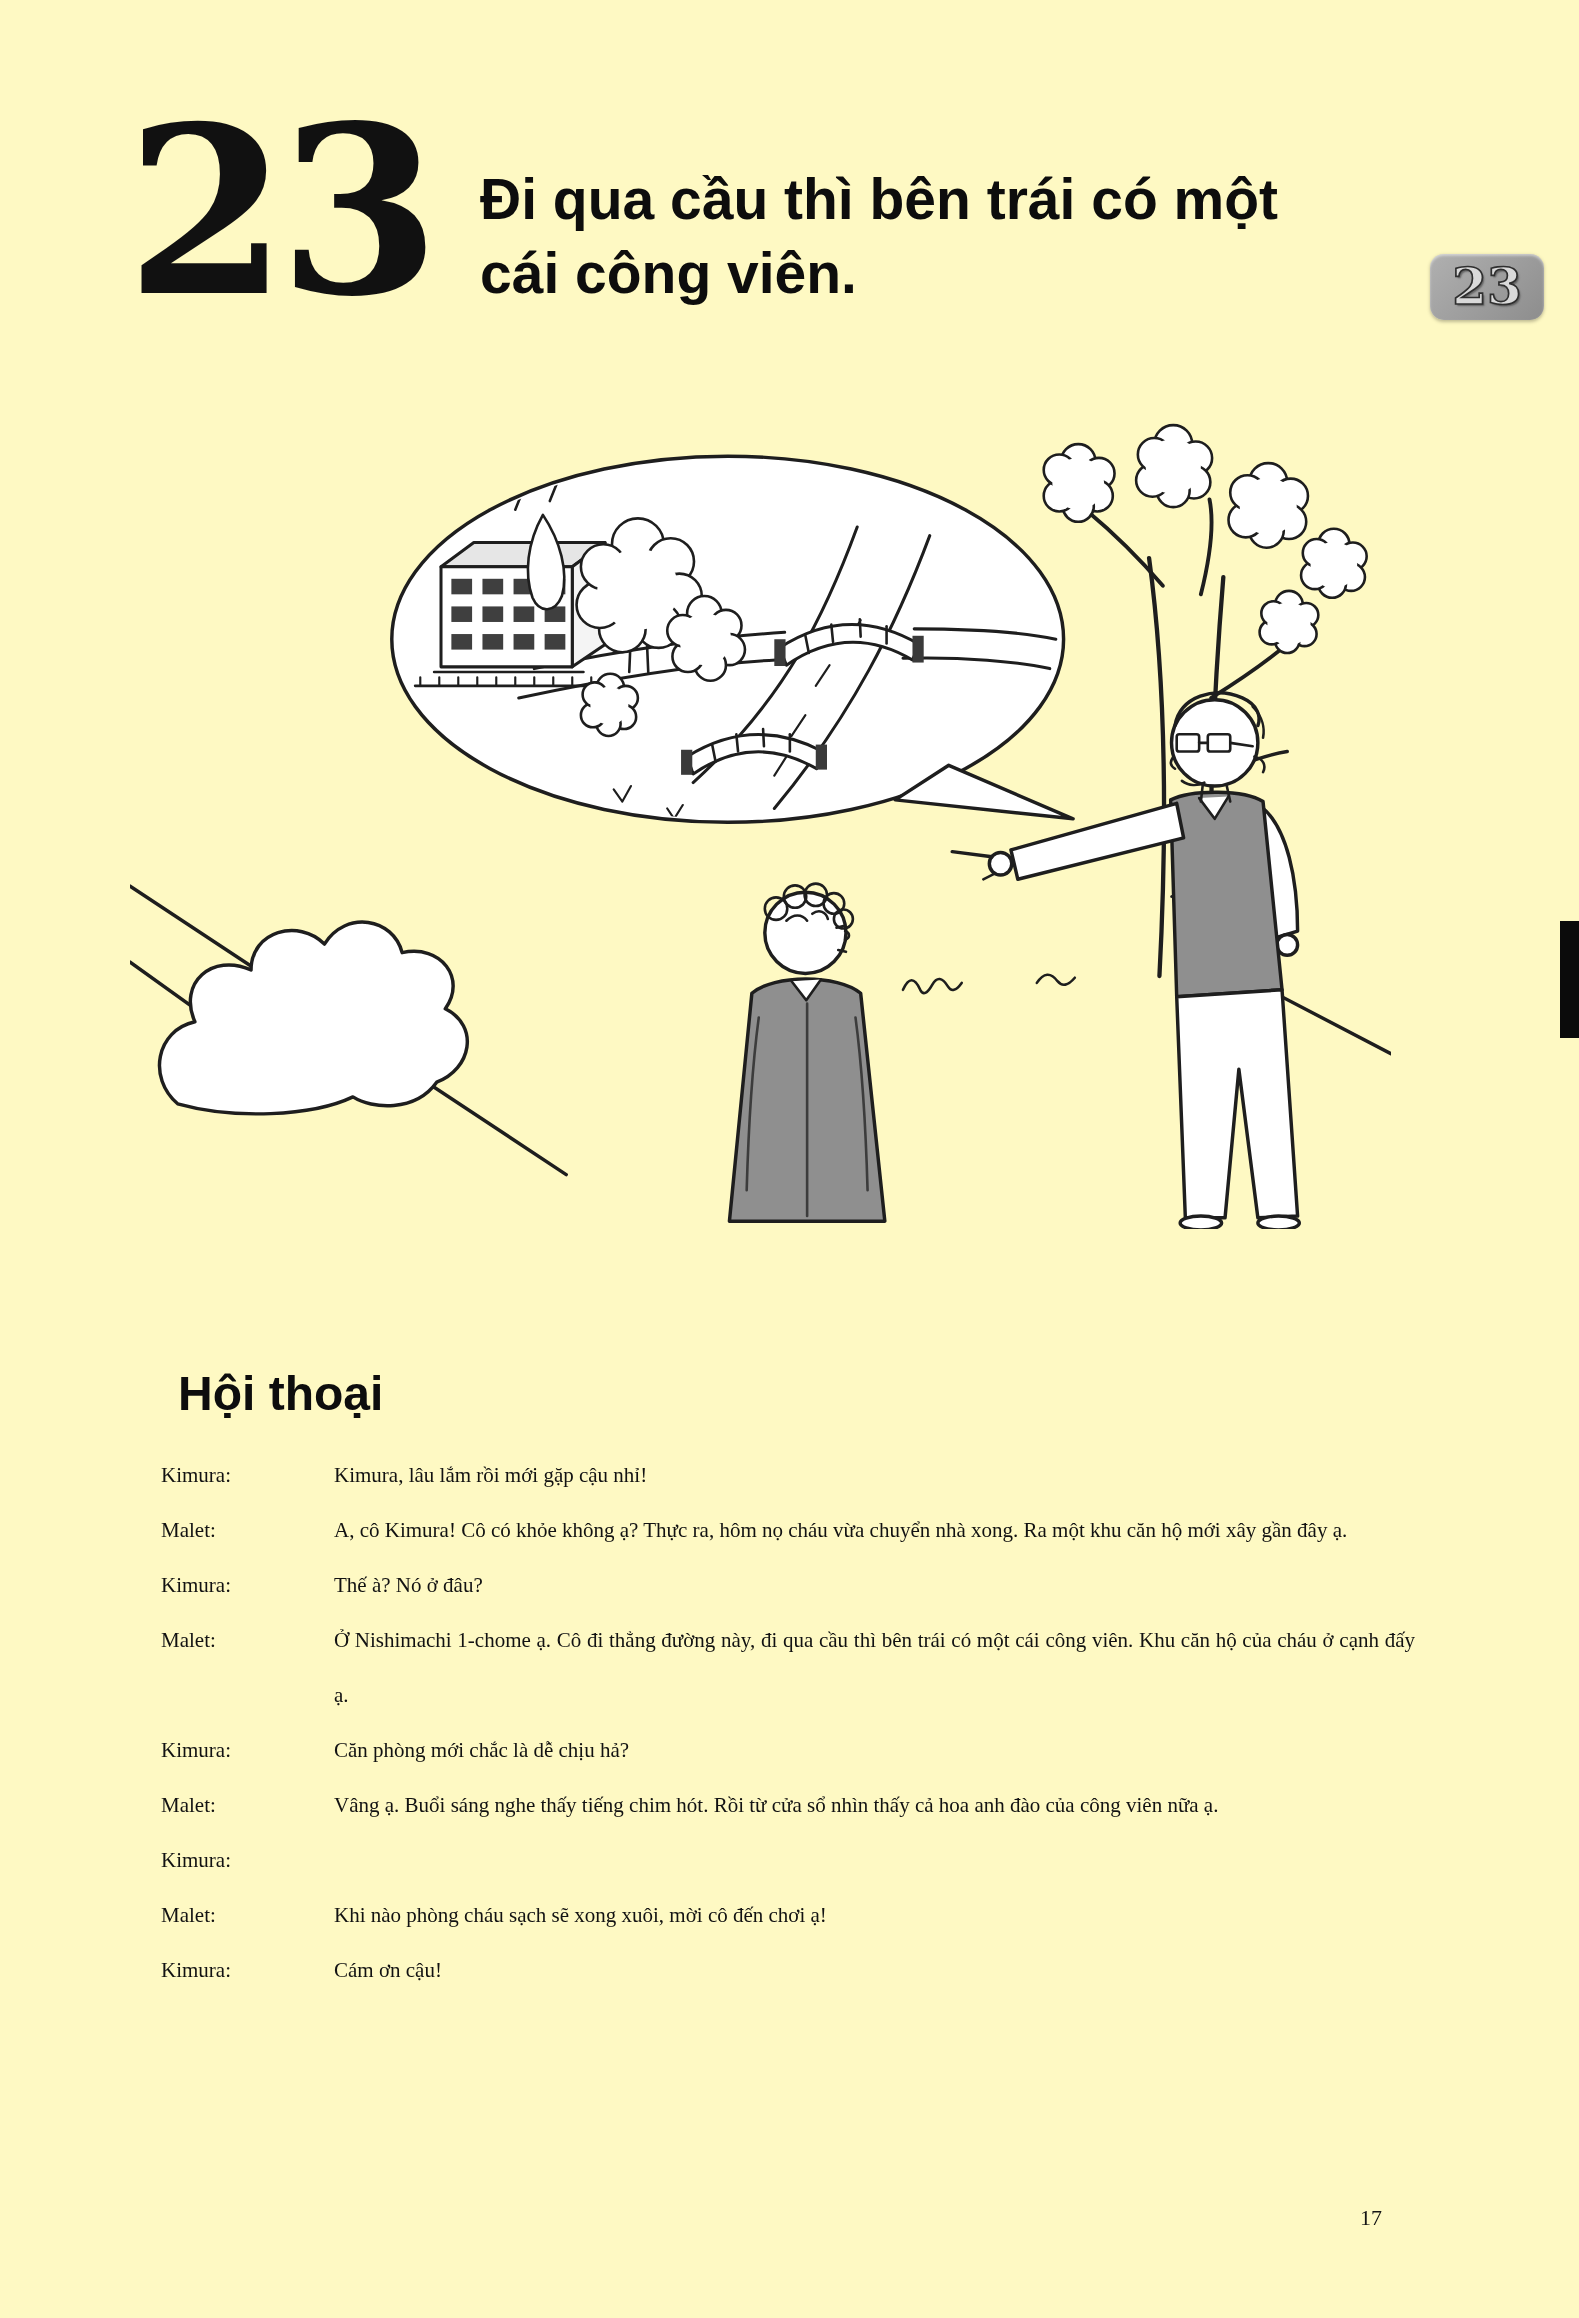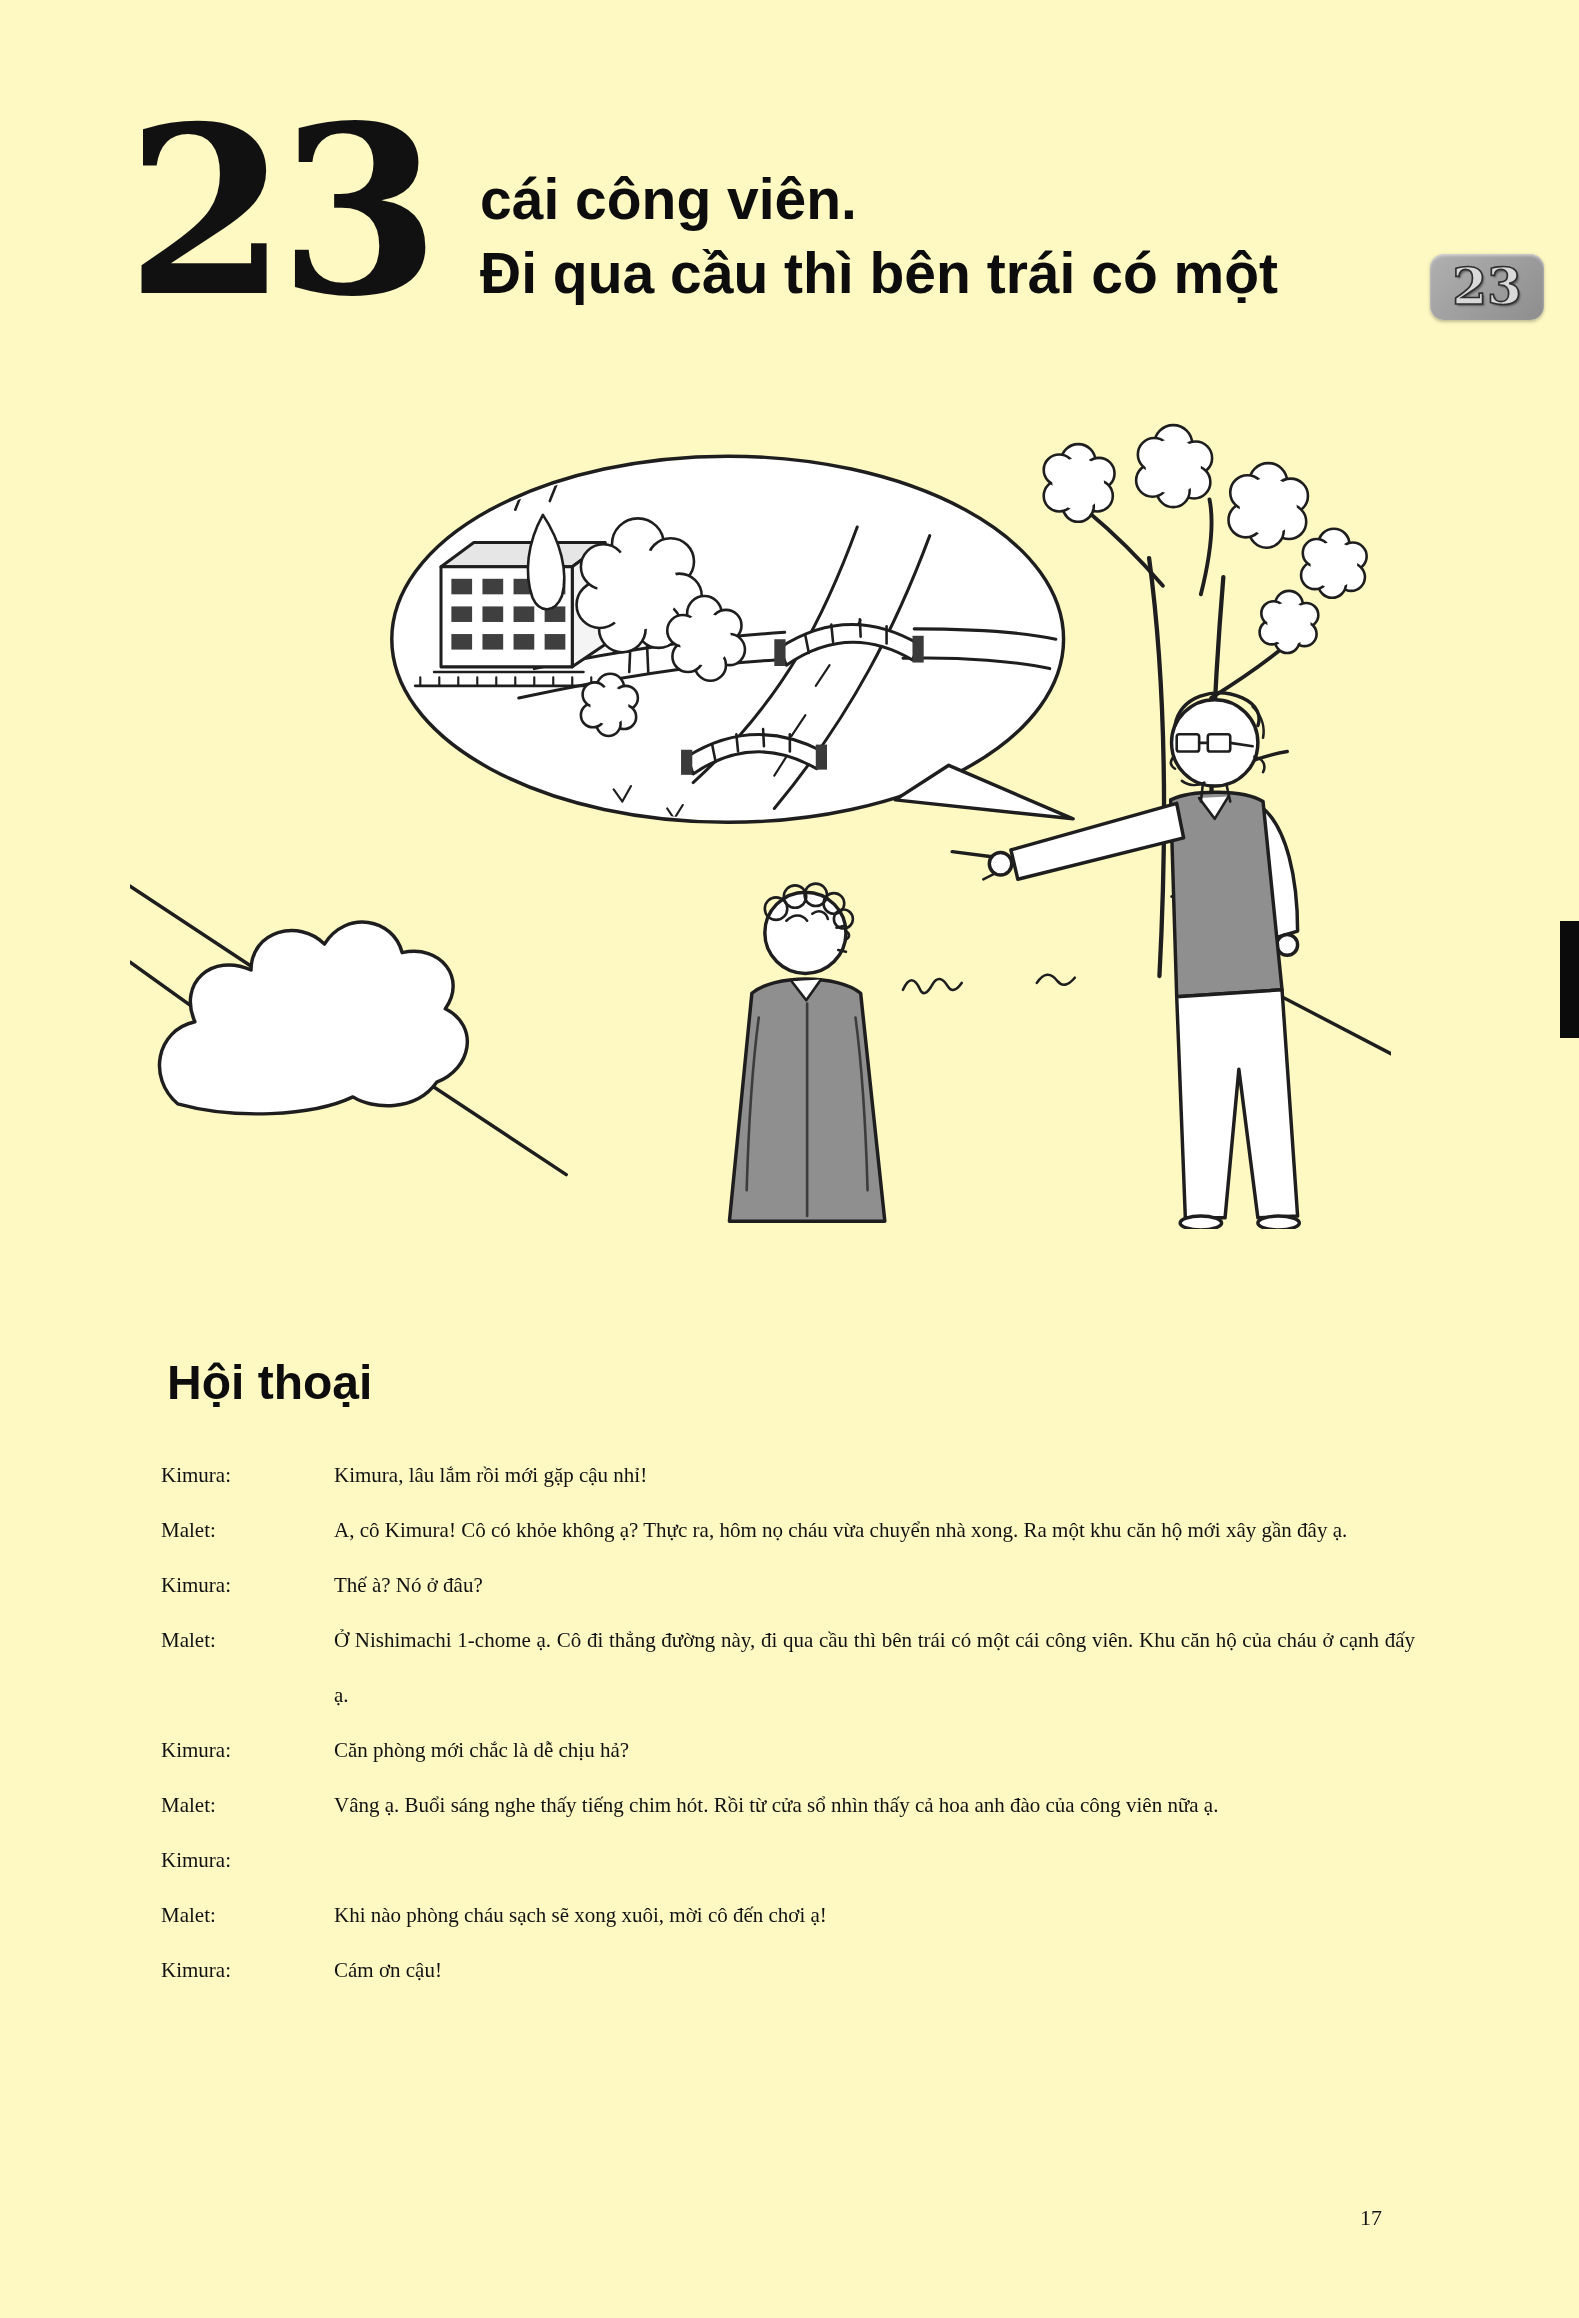--- a/index.html
+++ b/index.html
@@ -39,21 +39,21 @@
   }
   .edge-bar{
     position:absolute;right:0;top:921px;width:19px;height:117px;background:#0b0b0b;
   }
   
   .illustration{
     position:absolute;left:130px;top:413px;width:1261px;height:816px;
   }
   
   .section-heading{
-    position:absolute;left:161px;top:1349px;margin:6px;
+    position:absolute;left:161px;top:1349px;margin:17px;
     font-family:"Liberation Sans", sans-serif;
     font-weight:700;font-size:48px;color:#0d0d0d;
   }
   .dialogue{
     position:absolute;left:161px;top:1448px;width:1254px;
     font-size:21px;line-height:55px;color:#121212;
   }
   .dialogue .row{display:flex;align-items:flex-start;}
   .dialogue .speaker{flex:0 0 173px;}
   .dialogue .text{flex:1;text-align:justify;}
@@ -62,22 +62,22 @@
     font-size:22px;color:#141414;
   }
 </style>
 </head>
 <body>
 
 <div class="page">
 
   <div class="lesson-number">23</div>
   <div class="lesson-title">
+    <div>Đi qua cầu thì bên trái có một</div>
     <div>cái công viên.</div>
-    <div>Đi qua cầu thì bên trái có một</div>
   </div>
   <div class="tab-badge">
     <span>23</span>
   </div>
   <div class="edge-bar"></div>
 
   <div class="illustration">
     <svg width="1261" height="816" viewBox="0 0 1460 945" xmlns="http://www.w3.org/2000/svg">
       <defs>
         <clipPath id="bubbleClip">

